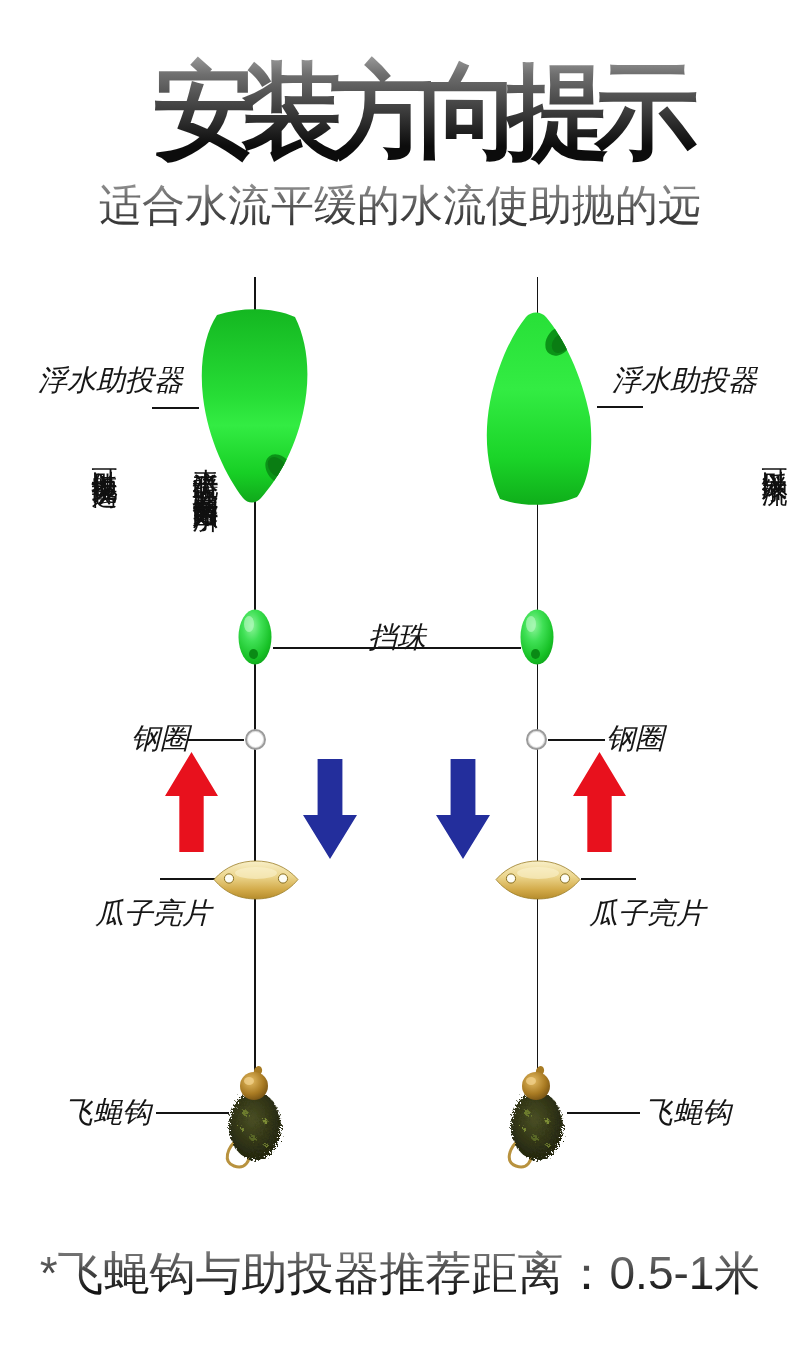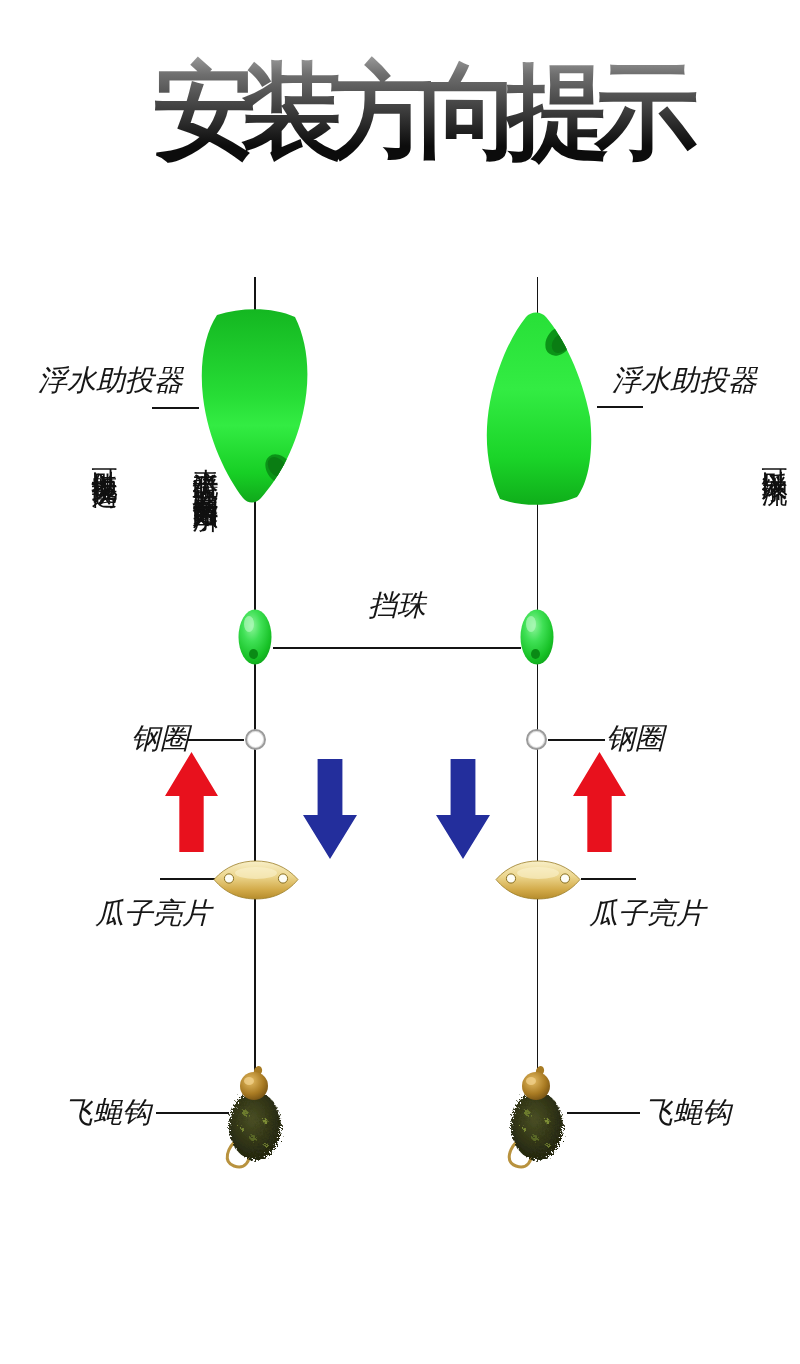--- a/index.html
+++ b/index.html
@@ -100,20 +100,21 @@
       <clipPath id="clipFloatL">
           <use href="#pFloatL"></use>
         </clipPath>
       <clipPath id="clipFloatR">
           <use href="#pFloatR"></use>
         </clipPath>
     </defs>
   </svg>
 
   <div class="title gtext title-grad">安装方向提示</div>
+  <div class="subtitle gtext sub-grad">适合水流平缓的水流使助抛的远</div>
 
   <div class="vline" style="left:254px;top:277px;height:800px;"></div>
   <div class="vline" style="left:536.5px;top:277px;height:800px;"></div>
 
   <svg style="left:197px;top:305px;" width="118" height="205" viewBox="0 0 118 205">
     <use href="#pFloatL" fill="url(#lgFloatL)"></use>
     <g clip-path="url(#clipFloatL)">
       <ellipse cx="82" cy="164" rx="12" ry="16" transform="rotate(-38 82 164)" fill="#0b9317"></ellipse>
       <ellipse cx="80" cy="162" rx="8" ry="11" transform="rotate(-38 80 162)" fill="#0a7d13"></ellipse>
     </g>
@@ -133,21 +134,21 @@
 
   <div class="vtext" style="left:28px;top:448px;">
     <span>水流平缓时 助投器安装方向如图所示</span>
     <span>可以使抛投距离远</span>
   </div>
   <div class="vtext" style="left:698px;top:448px;">
     
     <span>可以缓冲水流</span>
   </div>
 
-  <div class="lbl" style="left:368px;top:590px;">挡珠</div>
+  <div class="lbl" style="left:368px;top:622px;">挡珠</div>
   <div class="hline" style="left:273px;top:647px;width:248px;"></div>
   <svg style="left:238px;top:609px;" width="34" height="56" viewBox="0 0 34 56">
     <ellipse cx="17" cy="28" rx="16.5" ry="27.5" fill="url(#rgBead)"></ellipse>
     <ellipse cx="15.5" cy="45" rx="4.5" ry="5" fill="#0a8a15"></ellipse>
     <ellipse cx="11" cy="15" rx="5" ry="8" fill="#b5f9c0" opacity="0.65"></ellipse>
   </svg>
   <svg style="left:520px;top:609px;" width="34" height="56" viewBox="0 0 34 56">
     <ellipse cx="17" cy="28" rx="16.5" ry="27.5" fill="url(#rgBead)"></ellipse>
     <ellipse cx="15.5" cy="45" rx="4.5" ry="5" fill="#0a8a15"></ellipse>
     <ellipse cx="11" cy="15" rx="5" ry="8" fill="#b5f9c0" opacity="0.65"></ellipse>
@@ -208,14 +209,15 @@
         <circle cx="45" cy="58" r="2.5" fill="#7c8c35"></circle>
       <circle cx="33" cy="75" r="3" fill="#5a6828"></circle>
         <circle cx="46" cy="82" r="2" fill="#6d7c2e"></circle>
       <circle cx="22" cy="66" r="2" fill="#7c8c35"></circle>
     </g>
     <ellipse cx="38" cy="8" rx="4" ry="5" transform="rotate(20 38 8)" fill="#a87c24"></ellipse>
     <circle cx="34" cy="23" r="14" fill="url(#rgFlyHead)"></circle>
     <ellipse cx="29" cy="18" rx="5" ry="4" fill="#f0d08a" opacity="0.8"></ellipse>
   </svg>
 
+  <div class="footer gtext foot-grad">*飞蝇钩与助投器推荐距离：0.5-1米</div>
 
 </div>
 
 </body></html>

